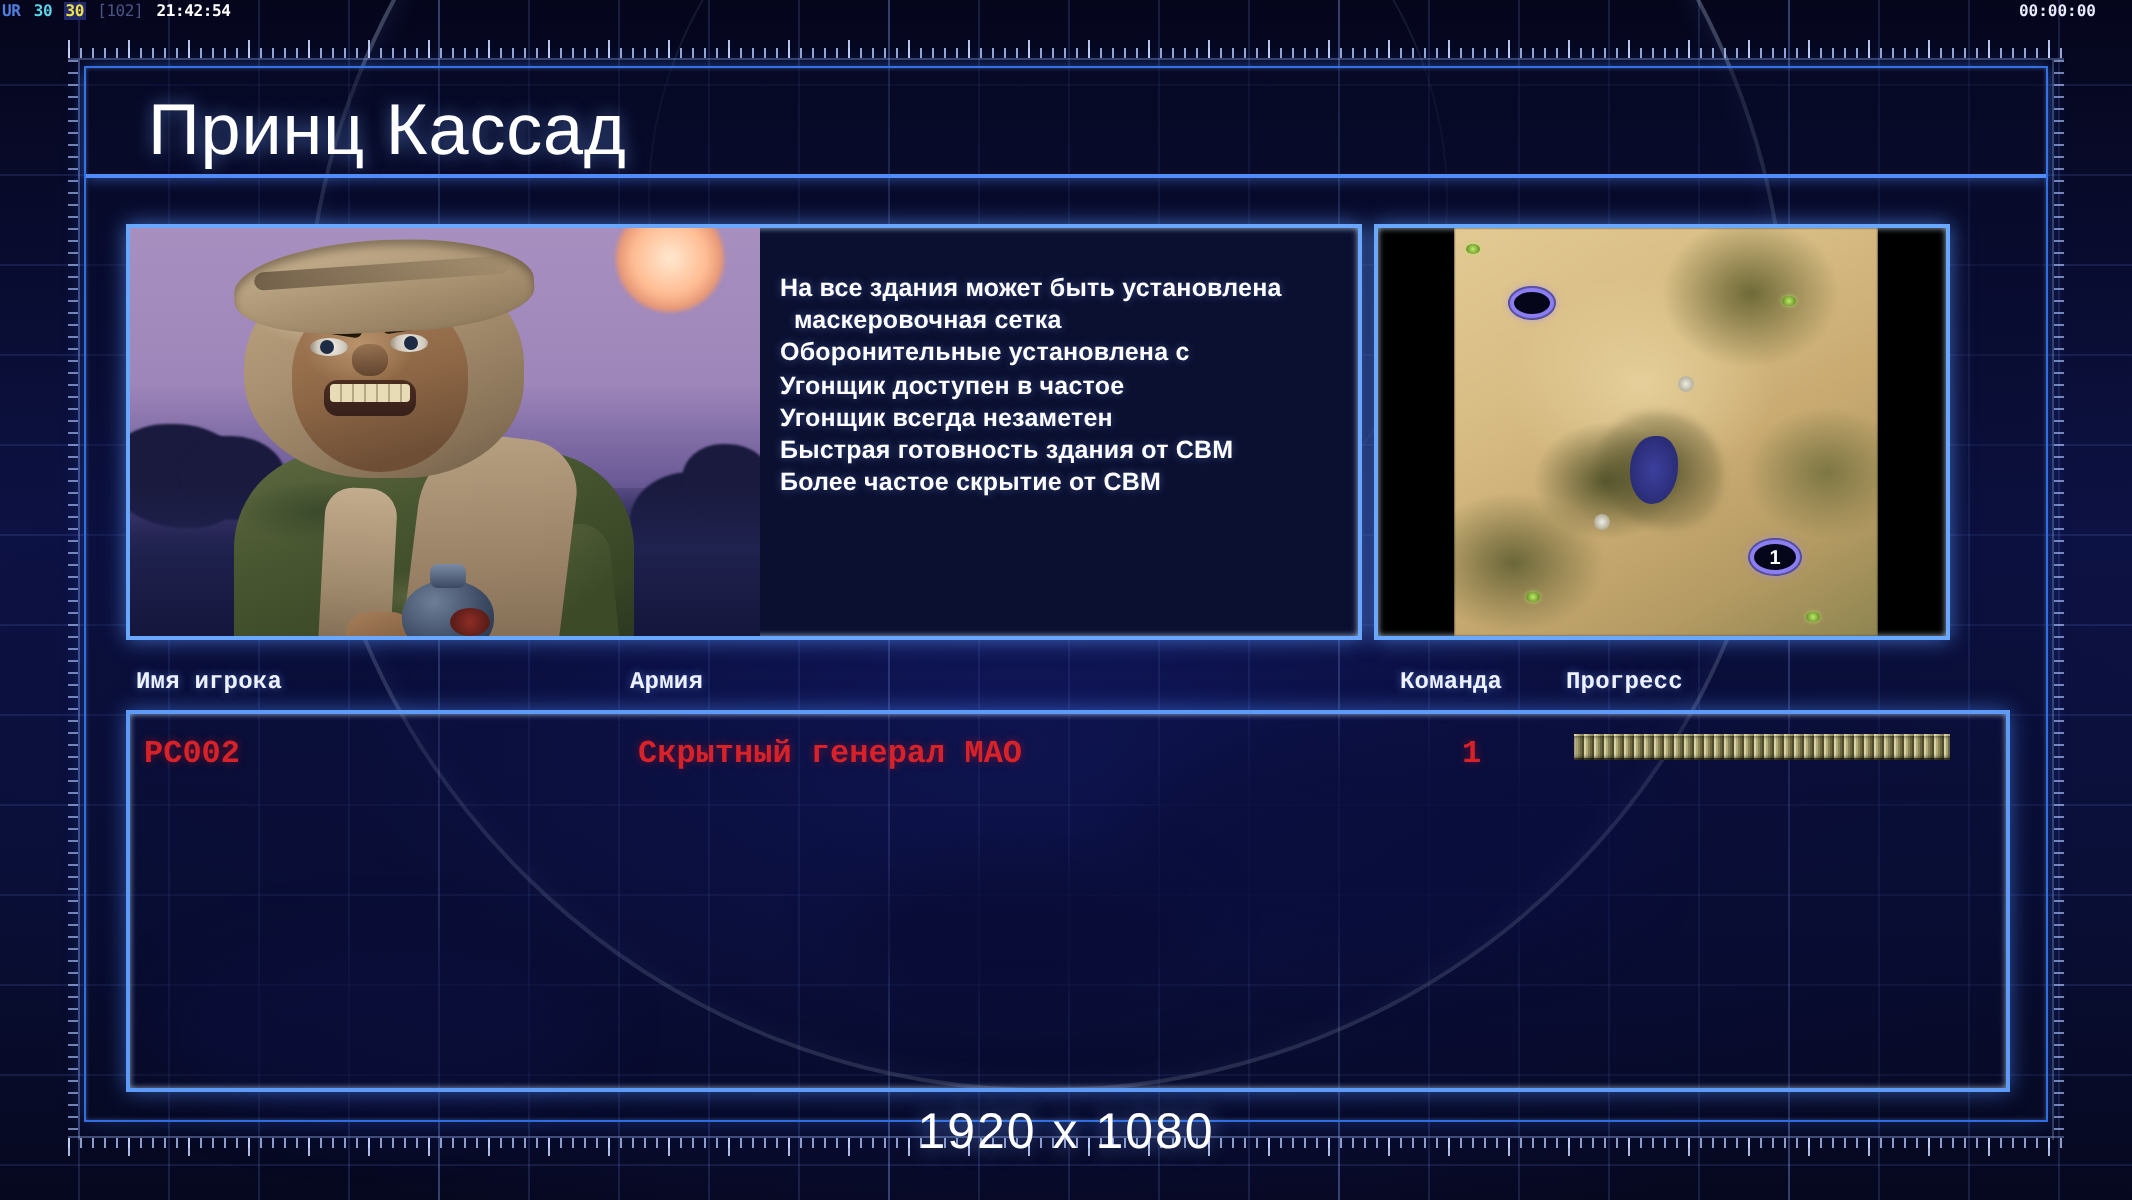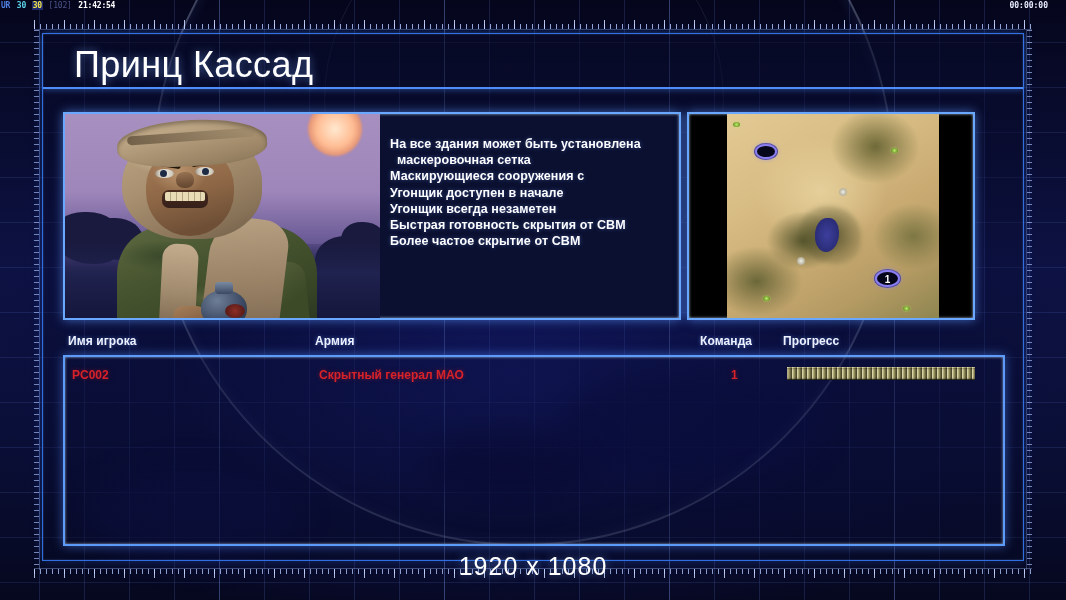--- a/index.html
+++ b/index.html
@@ -299,34 +299,34 @@
     background:radial-gradient(circle,#bdea6a 0%, #6f9a2a 70%);
     box-shadow:0 0 2px rgba(180,240,110,.8);
   }
   .m-tech{
     position:absolute; width:8px; height:8px;
     background:radial-gradient(circle,#efeee4 0%, #b9b5a2 60%, rgba(160,155,140,0) 100%);
     border-radius:50%;
   }
 
   
-  #table-wrap{ position:absolute; left:20px; top:300px; width:888px; height:212px; }
+  #table-wrap{ position:absolute; left:20px; top:300px; width:888px; height:212px;font-family:Liberation Mono, monospace; }
   #table-head{ position:relative; height:21px; }
   #table-head .th{
     position:absolute; top:0; font-size:12px; font-weight:bold; color:#eef2ff;
     letter-spacing:.1px; text-shadow:0 0 4px rgba(110,160,255,.5);
   }
   #table-body{
     position:absolute; left:0; top:21px; width:942px; height:191px;
     border:2px solid #5d9bf8;
     box-shadow:0 0 10px rgba(80,140,255,.55), 0 0 3px rgba(200,225,255,.7) inset;
     background:linear-gradient(180deg, rgba(10,14,58,.35) 0%, rgba(8,11,44,.18) 100%);
   }
   .prow{ position:relative; height:24px; }
-  .pcell{ position:absolute; top:4px; font-size:12px; font-weight:bold; white-space:nowrap; }
+  .pcell{ position:absolute; top:4px; font-size:16px; font-weight:bold; white-space:nowrap; }
   .prow.r1 .pcell{ color:#d7222a; text-shadow:0 0 4px rgba(200,20,30,.5); }
   .prow.r2 .pcell{ color:#94a6cf; text-shadow:0 0 3px rgba(120,150,220,.4); }
   .pbar{
     position:absolute; top:3px; height:13px; width:188px;
     background:
       repeating-linear-gradient(to right,
         #d8d3a6 0 1px, #b3ad7c 1px 2px, #8e8858 2px 3px, #6c6741 3px 4px, #4d4a2e 4px 5px),
       linear-gradient(180deg,#3c3a22,#2b2a18);
     box-shadow:0 0 2px rgba(0,0,0,.7) inset;
     border-top:1px solid rgba(230,225,180,.35);
@@ -407,24 +407,24 @@
           <div class="s-turban-fold"></div>
           <div class="s-hand"></div>
           <div class="s-canteen"></div>
           <div class="s-canteen-cap"></div>
           <div class="s-canteen-red"></div>
         </div>
 
         <div id="desc">
           <div class="line">На все здания может быть установлена</div>
           <div class="line ind">маскеровочная сетка</div>
-          <div class="line">Маскирующиеся сооружения с</div>
-          <div class="line">Угонщик доступен в начале</div>
+          <div class="line">Оборонительные установлена с</div>
+          <div class="line">Угонщик доступен в частое</div>
           <div class="line">Угонщик всегда незаметен</div>
-          <div class="line">Быстрая готовность скрытия от СВМ</div>
+          <div class="line">Быстрая готовность здания от СВМ</div>
           <div class="line">Более частое скрытие от СВМ</div>
         </div>
       </div>
 
       <div class="inner-frame" id="map">
         <div id="map-art">
           <div class="m-base"></div>
           <div class="m-darkpatch"></div>
           <div class="m-lake"></div>
           <div class="m-start" style="left:28px;top:30px;width:22px;height:15px;"></div>

